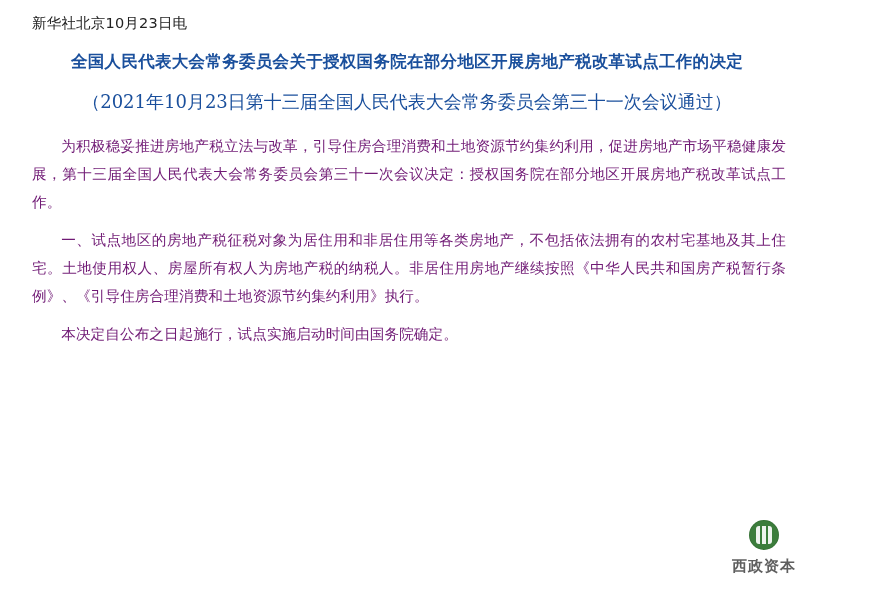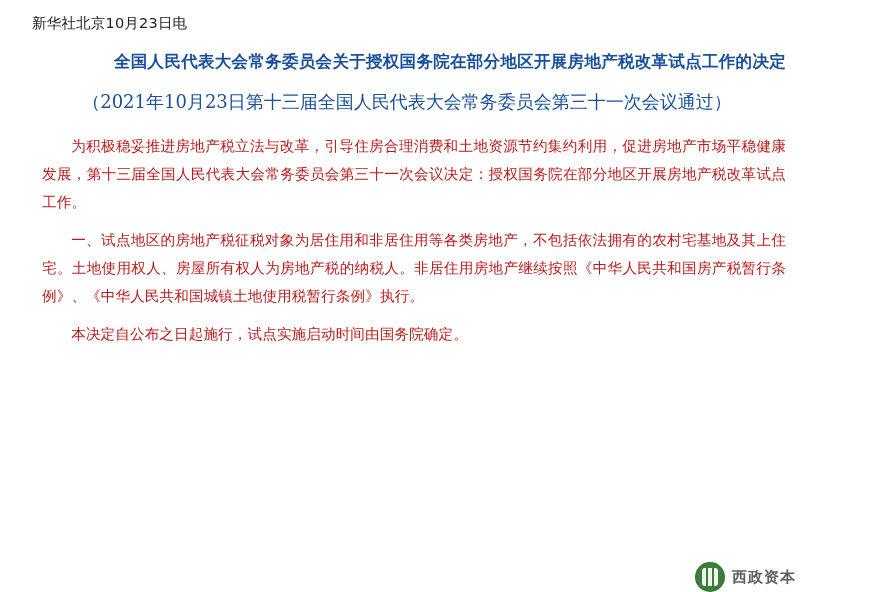--- a/index.html
+++ b/index.html
@@ -23,57 +23,58 @@
     padding: 10px 28px 0 28px;
   }
   .dateline {
     font-size: 14.5px;
     color: #222222;
     line-height: 1.6;
     margin: 2px 0 14px 4px;
     letter-spacing: 0.2px;
   }
   .doc-title {
-    text-align: right;
+    text-align: center;
     font-size: 16.5px;
     font-weight: bold;
     color: #1a4f9c;
     line-height: 1.6;
     margin: 6px 0 0 0;
     letter-spacing: 0.3px;
   }
   .doc-subtitle {
     text-align: center;
     font-size: 18px;
     color: #1a4f9c;
     line-height: 1.6;
     margin: 12px 0 16px 0;
     font-family: "DejaVu Serif", "Liberation Serif", serif;
   }
   .para {
     font-size: 14.6px;
     line-height: 1.92;
-    color: #b91c1c;
+    color: #701a75;
     text-align: justify;
     text-justify: inter-ideograph;
-    margin: 0 0 10px 14px;
+    margin: 0 0 10px 4px;
     text-indent: 2em;
     letter-spacing: 0.1px;
   }
   .para.tight {
     margin-bottom: 8px;
   }
   .watermark {
     position: absolute;
     right: 18px;
-    bottom: 0;
+    bottom: 16px;
     display: flex;
     align-items: center;
     gap: 7px;
     user-select: none;
+    flex-direction: column;
   }
   .wm-logo {
     width: 30px;
     height: 30px;
     border-radius: 50%;
     background: #3c7d3c;
     position: relative;
     flex: 0 0 auto;
     box-shadow: inset 0 0 0 1px rgba(0,0,0,0.08);
   }
@@ -103,21 +104,21 @@
 
 <div class="page">
 
   <div class="dateline">新华社北京10月23日电</div>
 
   <h1 class="doc-title">全国人民代表大会常务委员会关于授权国务院在部分地区开展房地产税改革试点工作的决定</h1>
 
   <div class="doc-subtitle">（2021年10月23日第十三届全国人民代表大会常务委员会第三十一次会议通过）</div>
 
   <p class="para">为积极稳妥推进房地产税立法与改革，引导住房合理消费和土地资源节约集约利用，促进房地产市场平稳健康发展，第十三届全国人民代表大会常务委员会第三十一次会议决定：授权国务院在部分地区开展房地产税改革试点工作。</p>
-  <p class="para">一、试点地区的房地产税征税对象为居住用和非居住用等各类房地产，不包括依法拥有的农村宅基地及其上住宅。土地使用权人、房屋所有权人为房地产税的纳税人。非居住用房地产继续按照《中华人民共和国房产税暂行条例》、《中华人民共和国城镇土地使用税暂行条例》执行。</p>
+  <p class="para">一、试点地区的房地产税征税对象为居住用和非居住用等各类房地产，不包括依法拥有的农村宅基地及其上住宅。土地使用权人、房屋所有权人为房地产税的纳税人。非居住用房地产继续按照《中华人民共和国房产税暂行条例》、《引导住房合理消费和土地资源节约集约利用》执行。</p>
   <p class="para tight">本决定自公布之日起施行，试点实施启动时间由国务院确定。</p>
 
   <div class="watermark">
     <span class="wm-logo"></span>
     <span class="wm-text">西政资本</span>
   </div>
 
 </div>
 
 </body></html>

